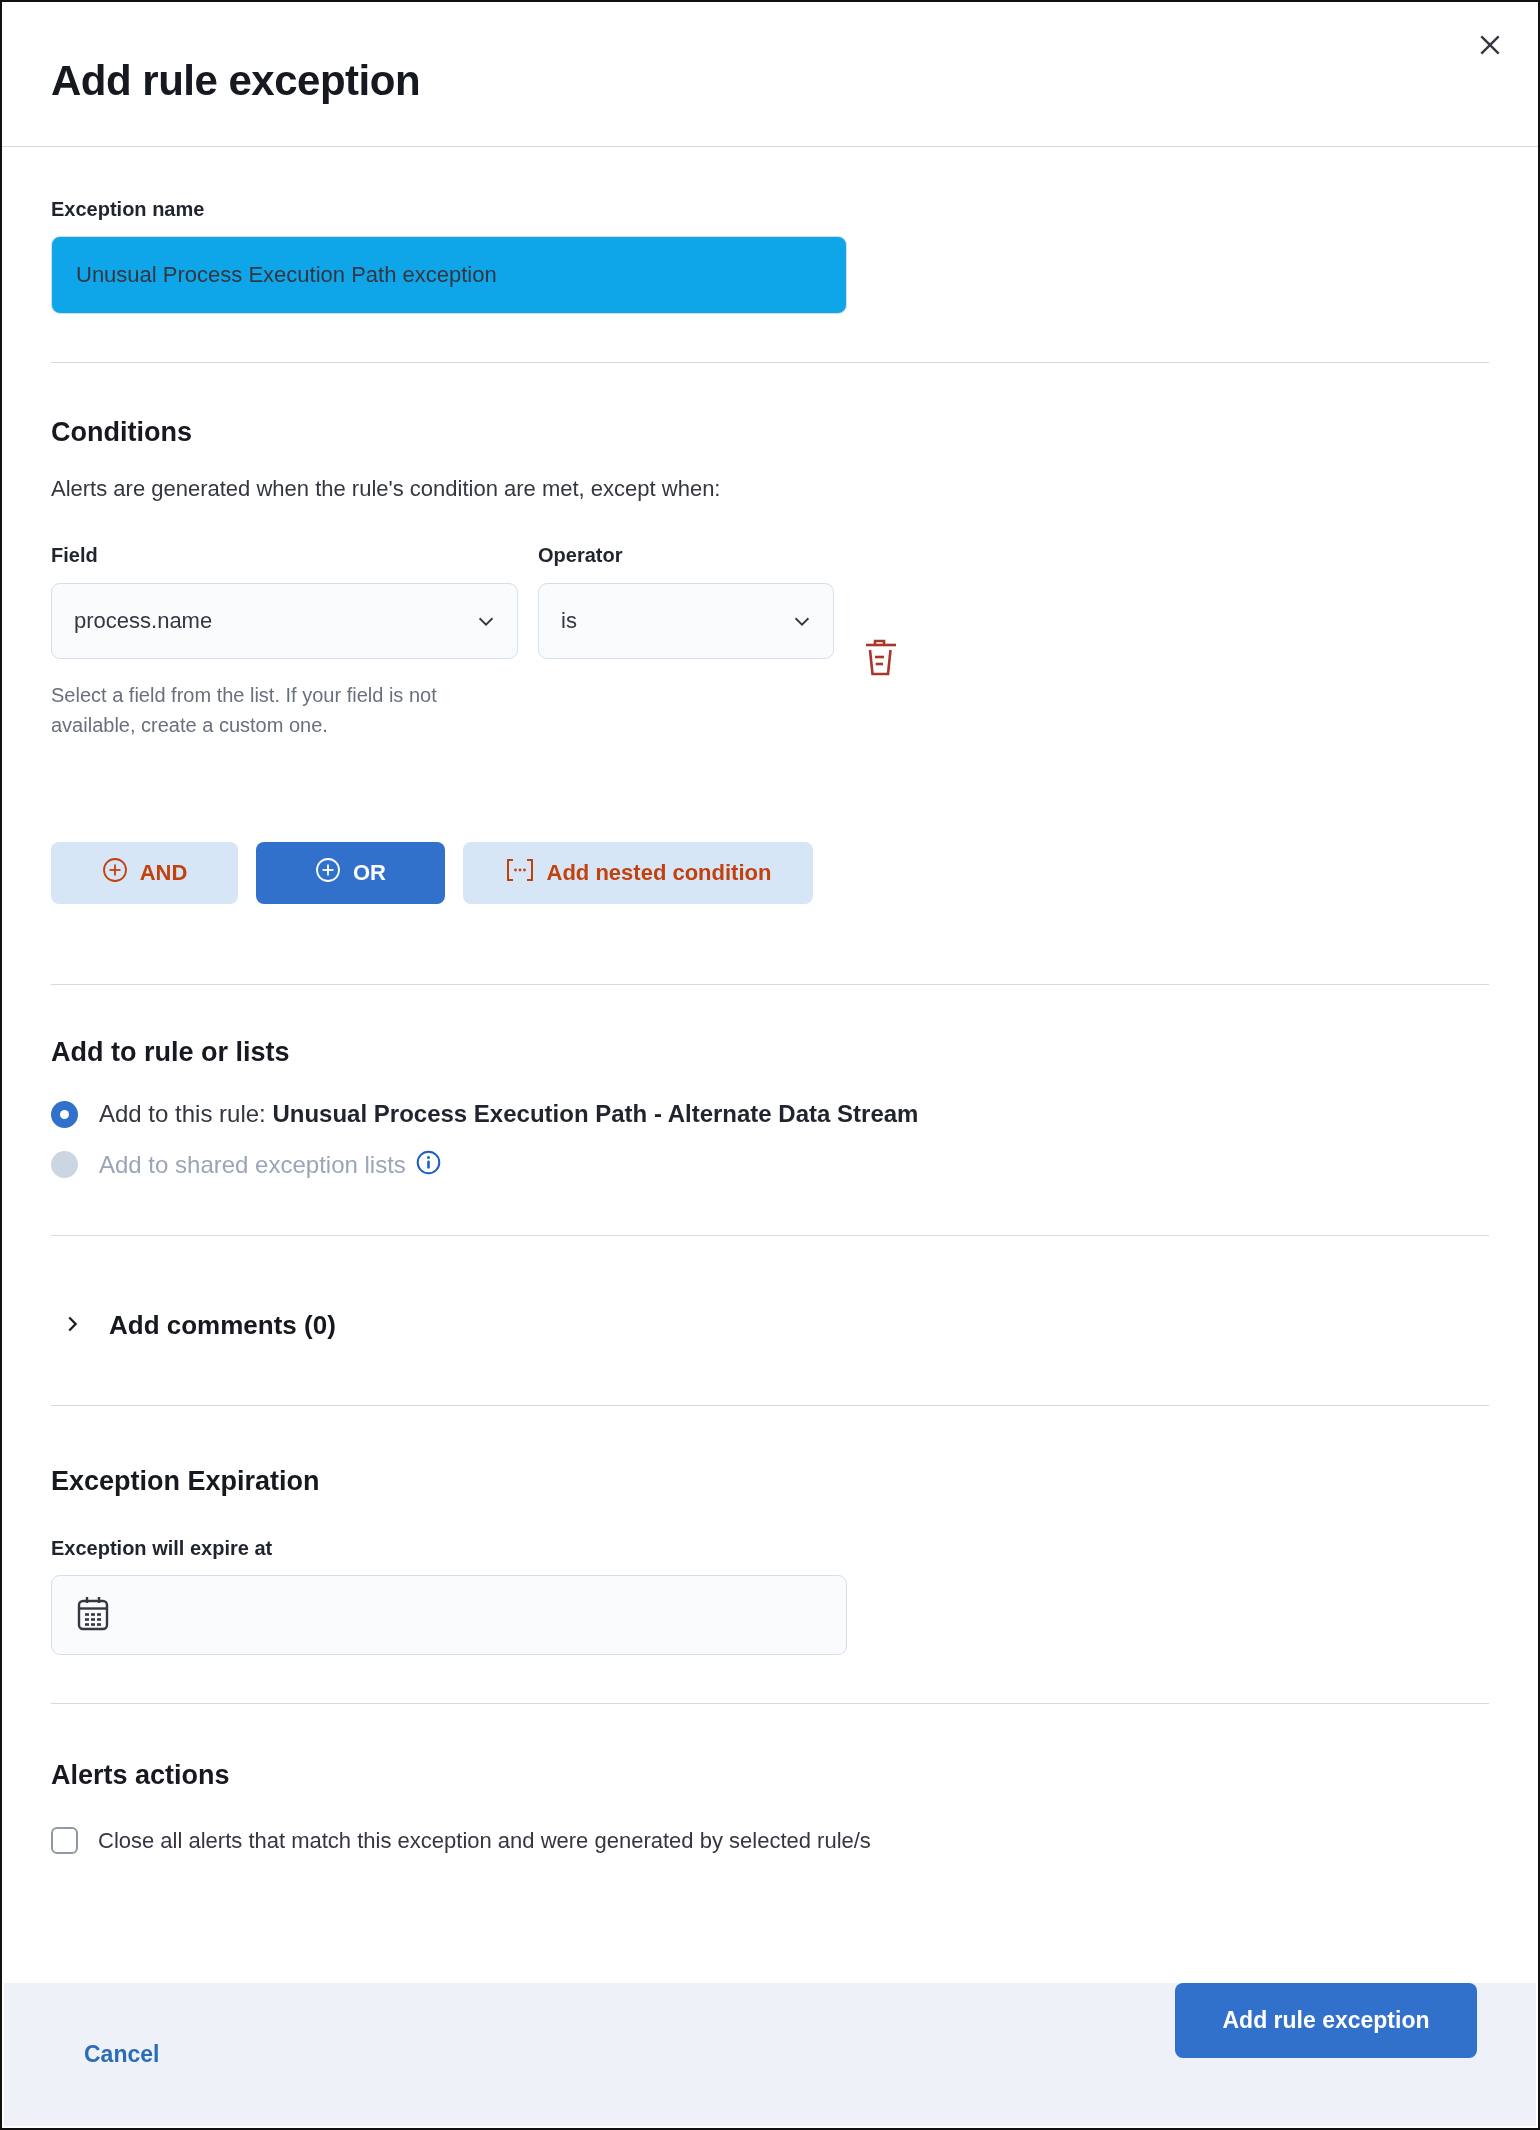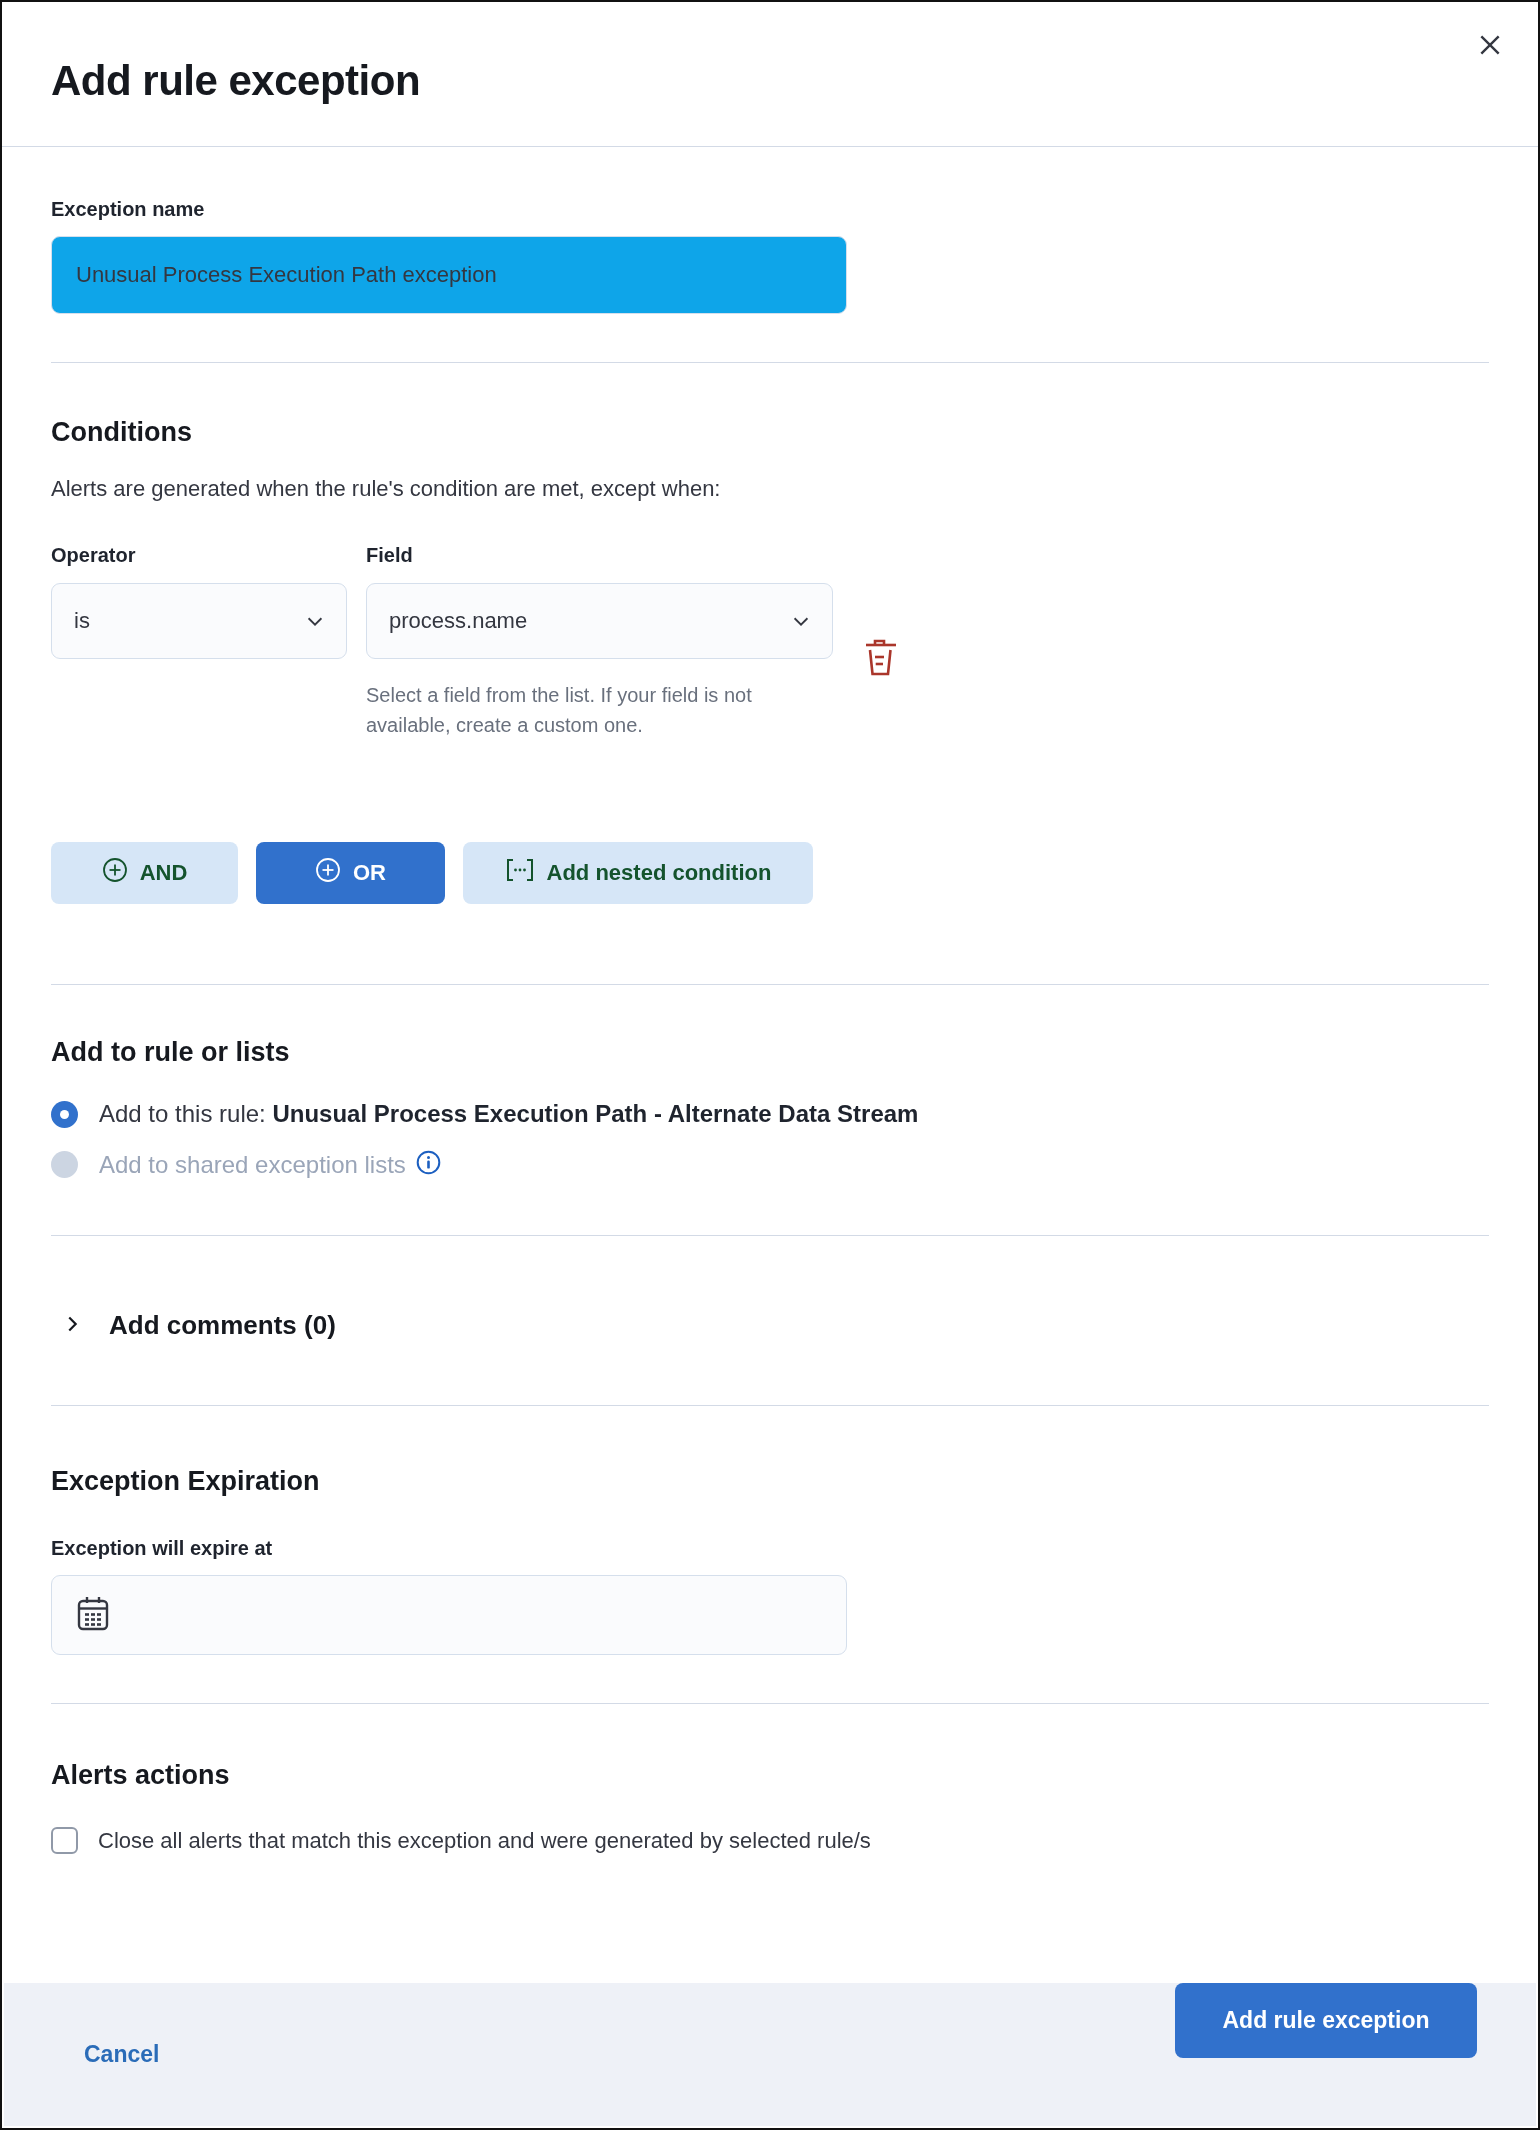--- a/index.html
+++ b/index.html
@@ -95,21 +95,21 @@
     margin-top: 22px;
     width: 468px;
     font-size: 20px; line-height: 1.48; color: #69707d;
   }
   .logic-row { display: flex; gap: 18px; margin-top: 102px; }
   .logic-btn {
     height: 62px; border-radius: 8px; border: none; cursor: pointer;
     display: flex; align-items: center; justify-content: center; gap: 12px;
     font-family: inherit; font-size: 22px; font-weight: 700;
   }
-  .btn-light { background: #d6e6f7; color: #14532d; }
+  .btn-light { background: #d6e6f7; color: #c2410c; }
   .btn-solid { background: #3171cc; color: #ffffff; }
   .btn-and { width: 187px; }
   .btn-or  { width: 189px; }
   .btn-nested { width: 350px; font-weight: 700; }
   .logic-btn svg { flex: none; }
 
   
   .sec-addto { padding-top: 52px; padding-bottom: 56px; }
   .radio-row { display: flex; align-items: center; margin-top: 32px; }
   .radio-row + .radio-row { margin-top: 22px; }
@@ -205,43 +205,43 @@
         <span>Unusual Process Execution Path exception</span>
       </div>
     </section>
     <hr class="divider">
 
     <section class="sec-conditions">
       <h2 class="section-heading">Conditions</h2>
       <p class="conditions-desc">Alerts are generated when the rule's condition are met, except when:</p>
 
       <div class="builder-row">
-        <div class="builder-col">
-          <label class="form-label">Operator</label>
-          <div class="combo w-operator">
-            <span>is</span>
-            <span class="chev">
-              <svg viewBox="0 0 24 24">
-                  <polyline points="5 9 12 16 19 9"></polyline>
-                </svg>
-            </span>
-          </div>
-        </div>
-
         <div class="builder-col">
           <label class="form-label">Field</label>
           <div class="combo w-field">
             <span>process.name</span>
             <span class="chev">
               <svg viewBox="0 0 24 24">
                   <polyline points="5 9 12 16 19 9"></polyline>
                 </svg>
             </span>
           </div>
           <p class="helper-text">Select a field from the list. If your field is not available, create a custom one.</p>
+        </div>
+
+        <div class="builder-col">
+          <label class="form-label">Operator</label>
+          <div class="combo w-operator">
+            <span>is</span>
+            <span class="chev">
+              <svg viewBox="0 0 24 24">
+                  <polyline points="5 9 12 16 19 9"></polyline>
+                </svg>
+            </span>
+          </div>
         </div>
 
 
         <button class="trash-btn">
           <span>
             <svg width="38" height="42" viewBox="0 0 38 42" fill="none" stroke="#aa362b" stroke-width="2.6">
               <path d="M13 7 v-3 h9 v3"></path>
               <line x1="4" y1="8" x2="34" y2="8"></line>
               <path d="M8 13 l2.5 24 h15.5 l2.5 -24"></path>
               <line x1="13" y1="20" x2="22" y2="20"></line>

